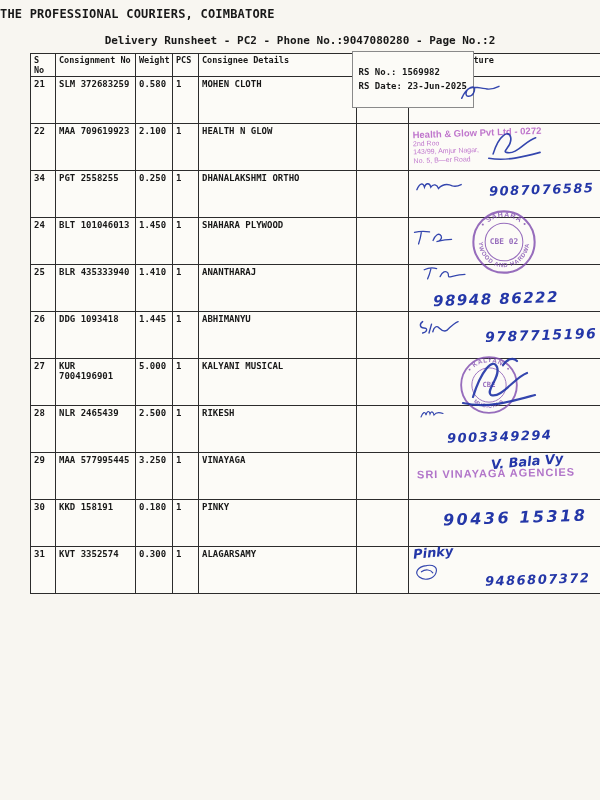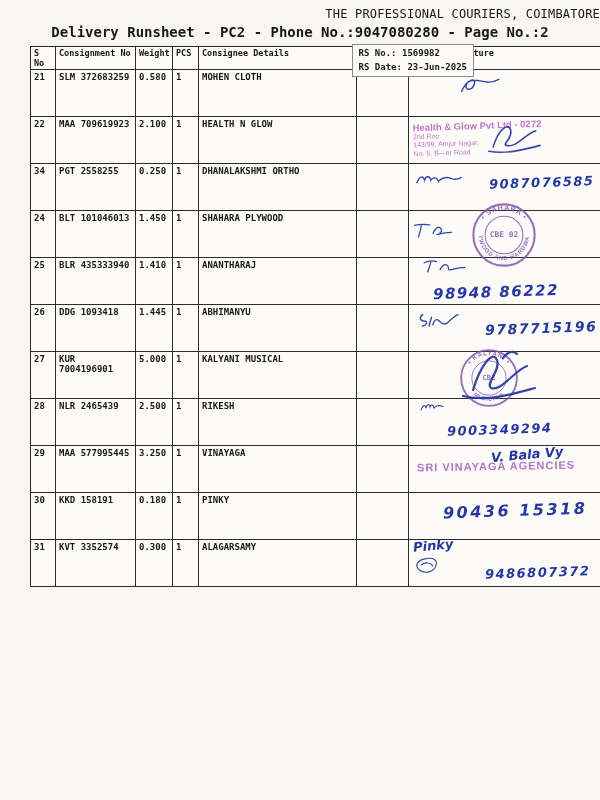--- a/index.html
+++ b/index.html
@@ -4,28 +4,28 @@
 <style>
   *{box-sizing:border-box;margin:0;padding:0}
   html,body{width:600px;height:800px}
   body{
     background:#f8f6f1;
     font-family:"DejaVu Sans Mono","Liberation Mono",monospace;
     color:#181818;
     position:relative;
     overflow:hidden;
   }
-  .title{text-align:right;font-weight:normal;font-size:12px;padding-top:7px;letter-spacing:.2px}
-  .subtitle{text-align:center;font-weight:bold;font-size:14px;margin-top:3px}
+  .title{text-align:left;font-weight:bold;font-size:12px;padding-top:7px;letter-spacing:.2px}
+  .subtitle{text-align:center;font-weight:bold;font-size:11px;margin-top:13px}
   .meta{position:relative;margin:5px 14px 0;font-size:9.5px;font-weight:bold;line-height:1.28}
   .meta-row{margin-bottom:1px;white-space:nowrap}
   .hl-staff{background:#d8b878;padding:0 2px}
   .hl-vehicle{background:#2f9e98;padding:0 2px}
   .rs-box{position:absolute;right:112px;top:-1px;border:1px solid #8a8a8a;background:#fcfbf7;
-          padding:2px 6px;font-size:9px;line-height:1.5;min-width:120px}
+          padding:14px 6px;font-size:9px;line-height:1.5;min-width:120px}
   table{border-collapse:collapse;margin:6px 30px 0;table-layout:fixed;width:572px;
         font-size:9px;font-weight:bold;background:#fcfbf7}
   col.c-sno{width:25px}col.c-con{width:80px}col.c-wt{width:37px}col.c-pcs{width:26px}
   col.c-cd{width:158px}col.c-rem{width:52px}col.c-seal{width:194px}
   th,td{border:1px solid #2c2c2c;vertical-align:top;text-align:left;padding:2px 3px;overflow:visible}
   th{font-size:8.5px;height:14px;padding:1px 3px}
   td{height:47px}
   td.seal{position:relative;padding:0}
   
   .sig{position:absolute;color:#2437a8;opacity:.92}

